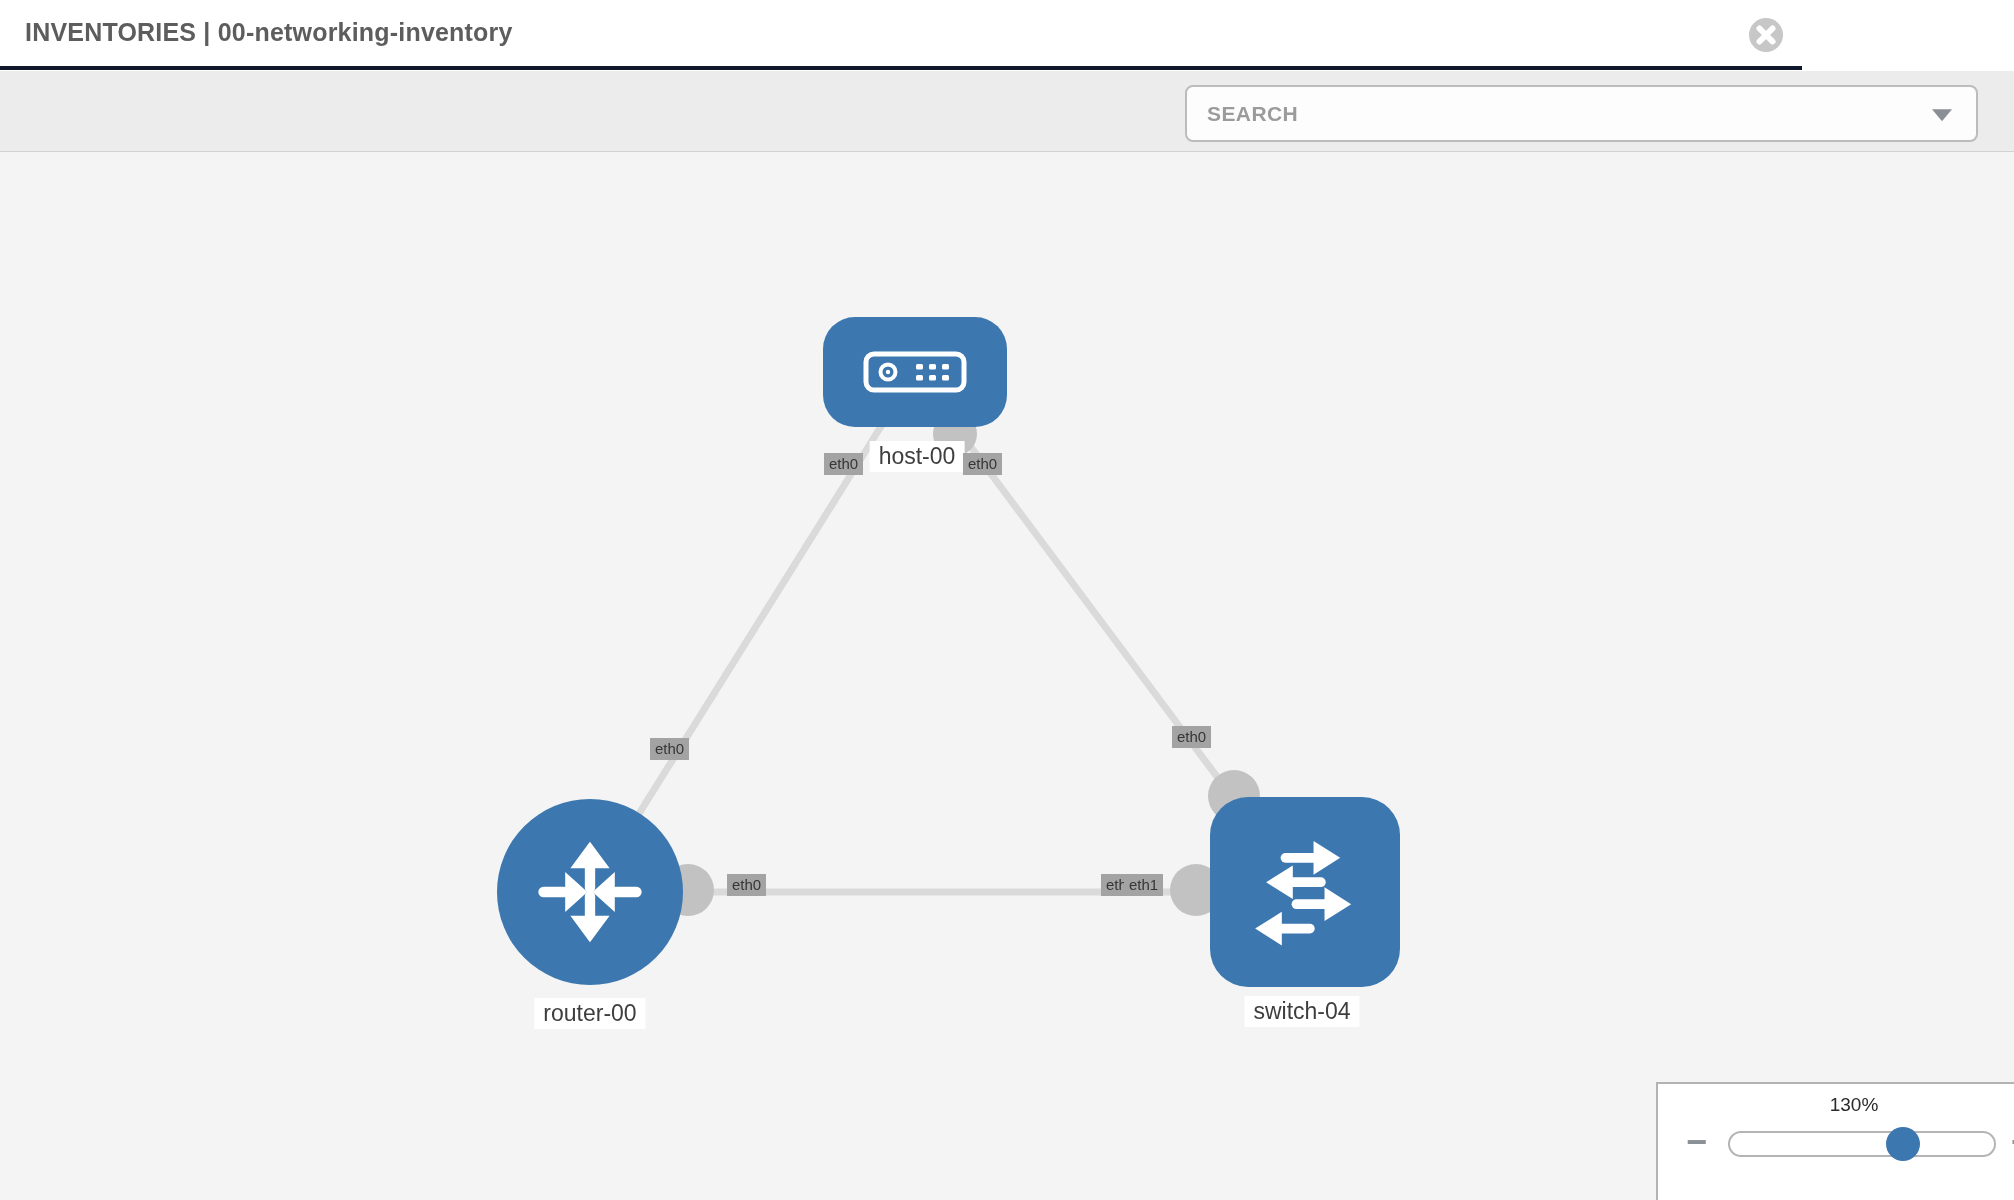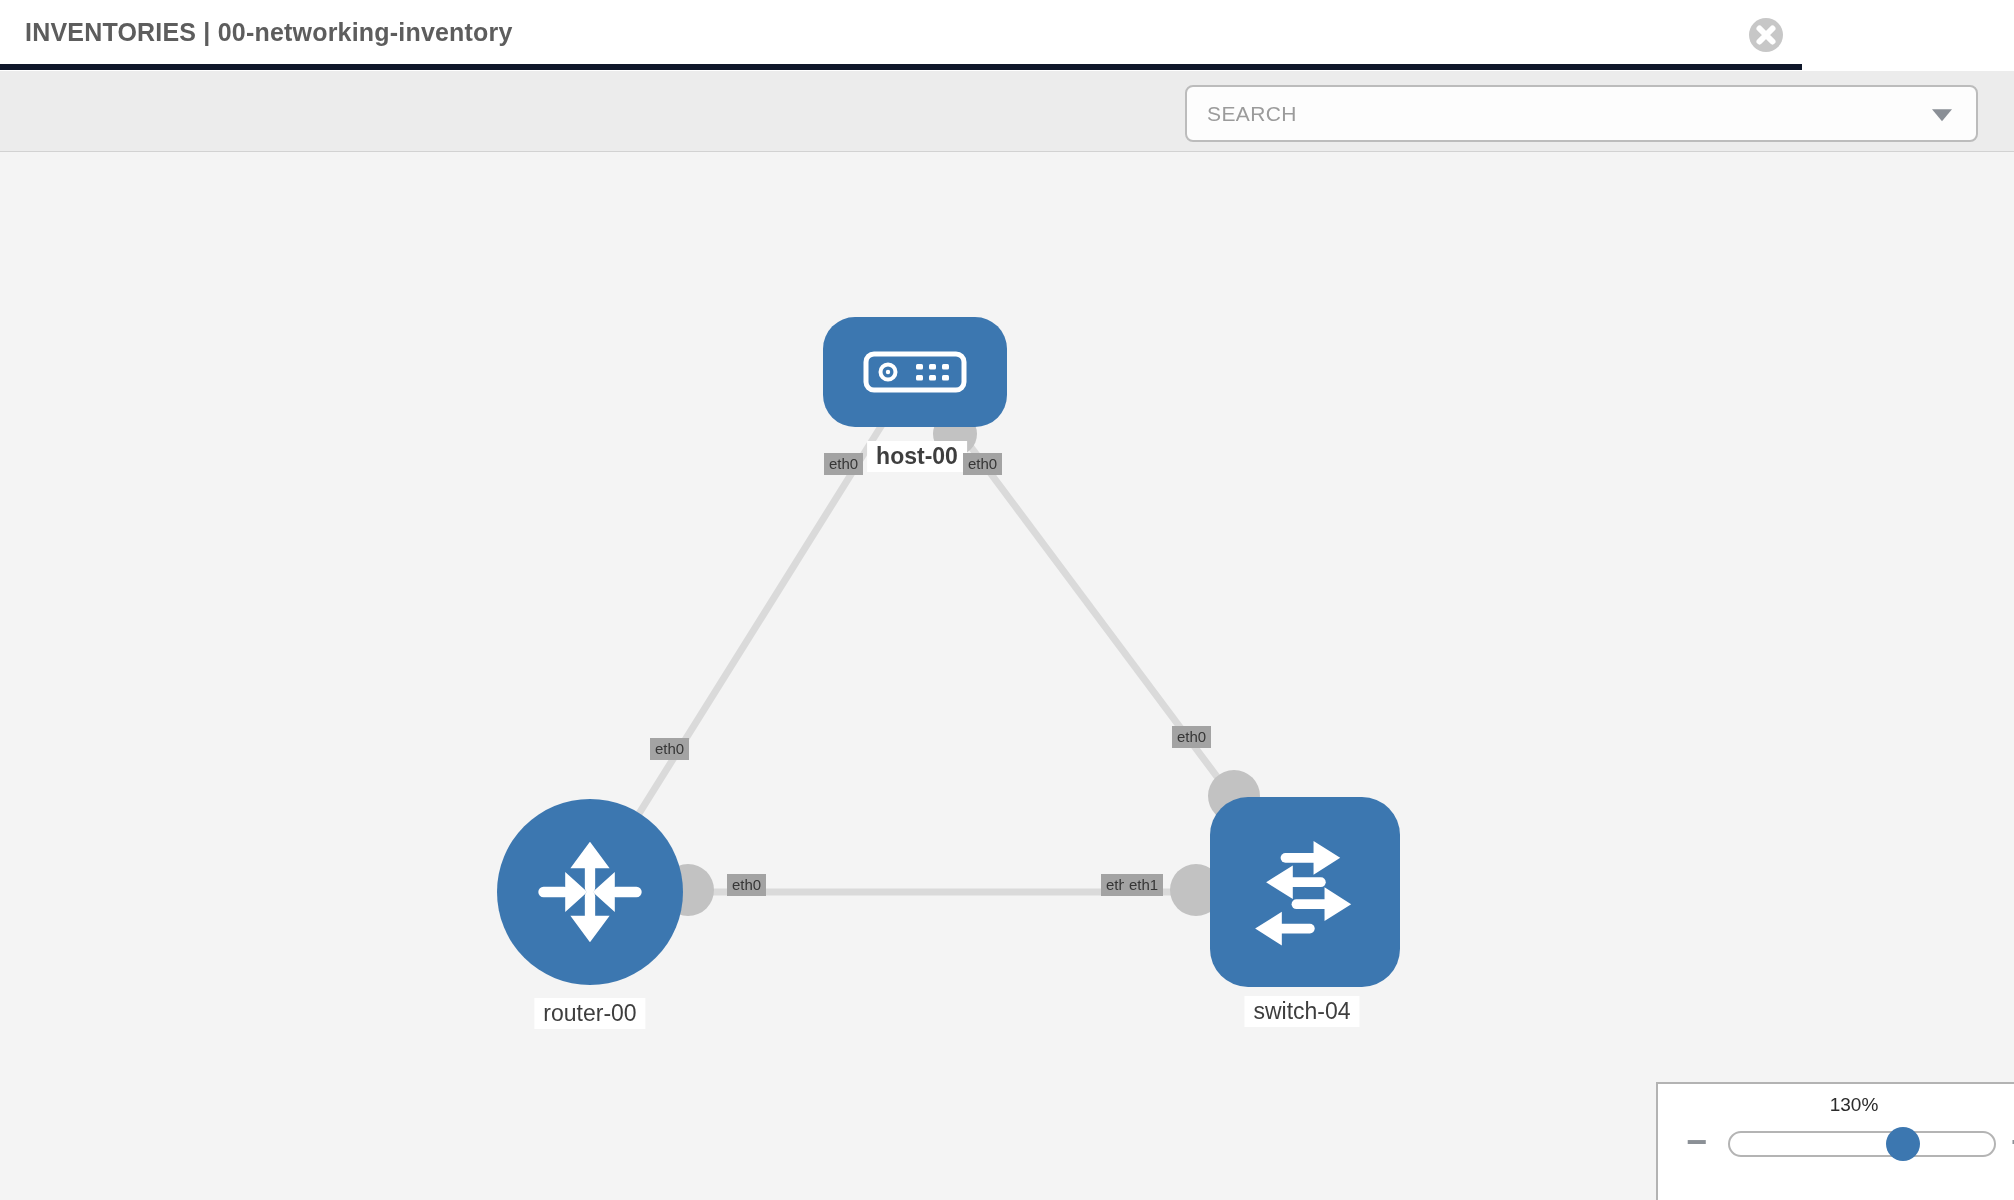--- a/index.html
+++ b/index.html
@@ -2,40 +2,40 @@
 <html><head>
 <meta charset="utf-8">
 <style>
   * { margin:0; padding:0; box-sizing:border-box; }
   html,body { width:2014px; height:1200px; overflow:hidden;
     font-family:"Liberation Sans","DejaVu Sans",sans-serif; background:#fff; }
   .app { position:relative; width:2014px; height:1200px; }
 
   
   .header { position:absolute; left:0; top:0; width:1802px; height:70px;
-    background:#ffffff; border-bottom:6px solid #0f172a; }
+    background:#ffffff; border-bottom:4px solid #0f172a; }
   .page-title { position:absolute; left:25px; top:18px; font-size:25px;
     font-weight:700; color:#5d5d5d; letter-spacing:0.2px; }
   .close-btn { position:absolute; right:18px; top:17px; width:36px; height:36px;
     cursor:pointer; }
 
   
   .toolbar { position:absolute; left:0; top:71px; width:2014px; height:81px;
     background:#ececec; border-bottom:1px solid #d2d2d2; }
   .dropdown { position:absolute; top:14px; height:57px; background:#fdfdfd;
     border:2px solid #bcbcbc; border-radius:8px; display:flex;
     align-items:center; cursor:pointer; }
   .dropdown .dd-label { padding-left:20px; font-size:21px; color:#9b9b9b;
     letter-spacing:0.4px; }
   .dropdown .chev { position:absolute; right:24px; top:50%;
     transform:translateY(-40%); width:0; height:0;
     border-left:10px solid transparent; border-right:10px solid transparent;
     border-top:12px solid #8a8f96; }
   .dd-actions { left:38px; width:797px; }
-  .dd-search  { left:1185px; width:793px; }
+  .dd-search  { left:1185px; width:793px;font-weight:bold; }
   .tool-btn { position:absolute; top:96px; width:34px; height:34px;
     background:none; border:none; cursor:pointer; padding:0; }
   .tool-btn svg { width:34px; height:34px; fill:#868c94; }
   .btn-wrench { left:1048px; }
   .btn-key    { left:1116px; }
 
   
   .canvas { position:absolute; left:0; top:152px; width:2014px; height:1048px;
     background:#f4f4f4; }
   .links { position:absolute; left:0; top:0; }
@@ -149,21 +149,21 @@
           <line x1="63" y1="42" x2="37" y2="42"></line>
             <polygon points="20,42 39,30 39,54" stroke-width="2"></polygon>
           <line x1="43" y1="60" x2="69" y2="60"></line>
             <polygon points="86,60 67,48 67,72" stroke-width="2"></polygon>
           <line x1="54" y1="80" x2="28" y2="80"></line>
             <polygon points="11,80 30,68 30,92" stroke-width="2"></polygon>
         </g>
       </svg>
     </div>
 
-    <div class="node-label" style="left:917px;  top:289px;font-weight:bold;">host-00</div>
+    <div class="node-label" style="left:917px;  top:289px;">host-00</div>
     <div class="node-label" style="left:590px;  top:846px;">router-00</div>
     <div class="node-label" style="left:1302px; top:844px;">switch-04</div>
 
     <div class="port-chip" style="left:824px;  top:301px;">eth0</div>
     <div class="port-chip" style="left:963px;  top:301px;">eth0</div>
     <div class="port-chip" style="left:650px;  top:586px;">eth0</div>
     <div class="port-chip" style="left:1172px; top:574px;">eth0</div>
     <div class="port-chip" style="left:727px;  top:722px;">eth0</div>
     <div class="port-chip" style="left:1101px; top:722px;">eth0</div>
     <div class="port-chip" style="left:1124px; top:722px;">eth1</div>

